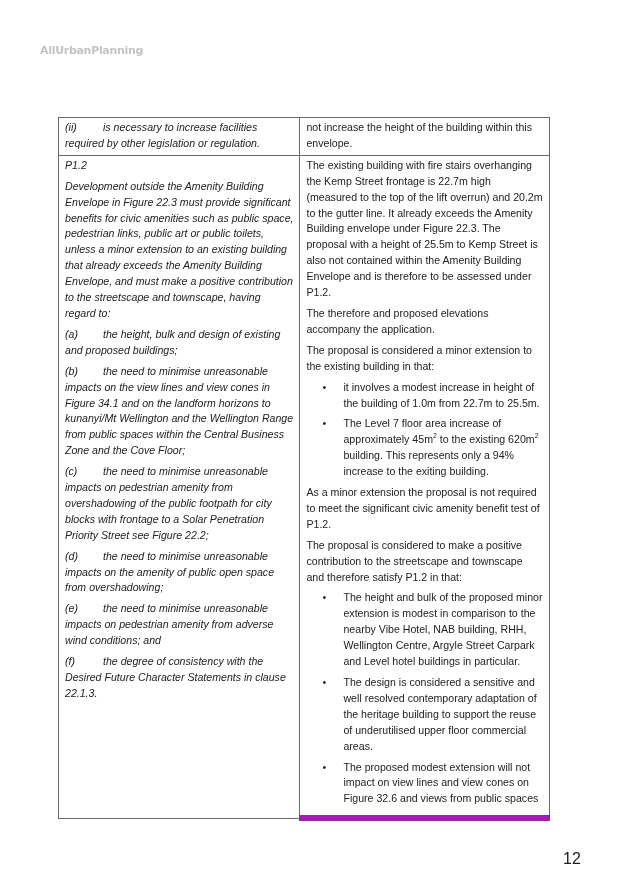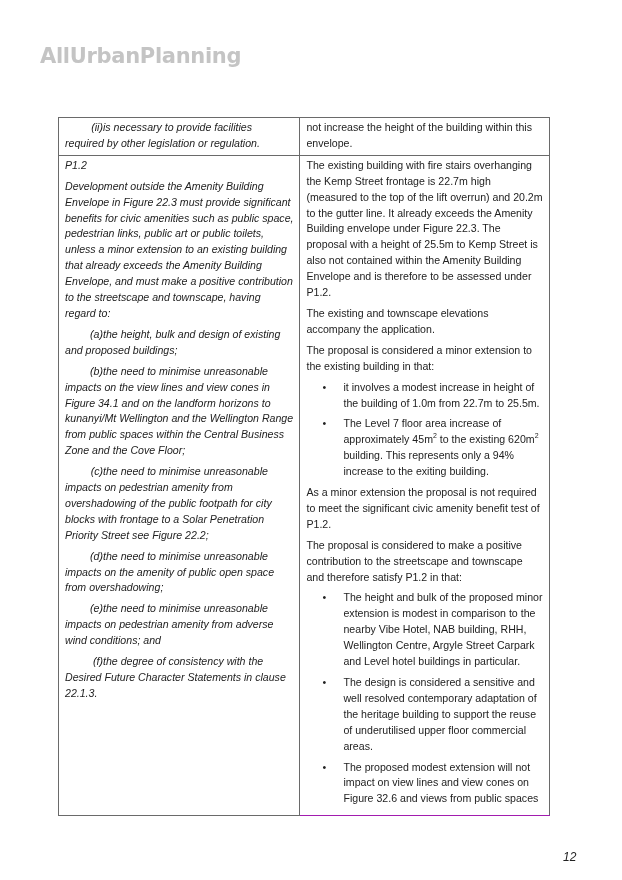--- a/index.html
+++ b/index.html
@@ -1,63 +1,63 @@
 <!DOCTYPE html>
 <html><head>
   <meta charset="utf-8">
   <style>
     html, body { margin: 0; padding: 0; background: #ffffff; }
     body { width: 622px; height: 880px; position: relative; overflow: hidden;
            font-family: "Liberation Sans", sans-serif; color: #222; }
     .logo { position: absolute; left: 40px; top: 44px; font-family: "DejaVu Sans", sans-serif;
-            font-weight: bold; font-size: 21px; color: #c4c4c4; letter-spacing: -0.3px; }
+            font-weight: bold; font-size: 11px; color: #c4c4c4; letter-spacing: -0.3px; }
     table.doc { position: absolute; left: 58px; top: 117px; width: 492px; border-collapse: collapse;
                 font-size: 10.6px; line-height: 15.9px; }
     table.doc td { border: 1px solid #6a6a6a; vertical-align: top; padding: 2px 6px 3px 6px; }
     td.left { width: 229px; font-style: italic; }
     td.right { width: 237px; }
     .row2 td { padding-top: 5px; }
     p { margin: 0 0 5px 0; }
-    .item-label { display: inline-block; width: 38px; text-align: right; }
+    .item-label { display: inline-block; width: 38px; }
     ul.bul { list-style: none; margin: 0 0 5px 0; padding: 0; }
     ul.bul li { position: relative; padding-left: 37px; margin-bottom: 5px; }
     ul.bul li .dot { position: absolute; left: 16px; top: 0; }
-    .row2 td.right { border-bottom: 1px solid #a21caf; }
-    .pagenum { position: absolute; left: 563px; top: 850px; font-size: 12px; color: #222; font-style: italic; }
+    .row2 td.right { border-bottom: 6px solid #a21caf; }
+    .pagenum { position: absolute; left: 563px; top: 850px; font-size: 16px; color: #222; }
     sup { font-size: 7px; line-height: 0; }
   </style>
 </head>
 <body>
 
 <div class="logo">AllUrbanPlanning</div>
 
 <table class="doc">
   <tbody>
       <tr class="row1">
     <td class="left">
-      <span class="item-label">(ii)</span><span>is necessary to provide facilities required by other legislation or regulation.</span>
+      <span class="item-label">(ii)</span><span>is necessary to increase facilities required by other legislation or regulation.</span>
     </td>
     <td class="right">
       <span>not increase the height of the building within this envelope.</span>
     </td>
   </tr>
   <tr class="row2">
     <td class="left">
       <p>P1.2</p>
       <p>Development outside the Amenity Building Envelope in Figure 22.3 must provide significant benefits for civic amenities such as public space, pedestrian links, public art or public toilets, unless a minor extension to an existing building that already exceeds the Amenity Building Envelope, and must make a positive contribution to the streetscape and townscape, having regard to:</p>
       <p><span class="item-label">(a)</span><span>the height, bulk and design of existing and proposed buildings;</span></p>
       <p><span class="item-label">(b)</span><span>the need to minimise unreasonable impacts on the view lines and view cones in Figure 34.1 and on the landform horizons to kunanyi/Mt Wellington and the Wellington Range from public spaces within the Central Business Zone and the Cove Floor;</span></p>
       <p><span class="item-label">(c)</span><span>the need to minimise unreasonable impacts on pedestrian amenity from overshadowing of the public footpath for city blocks with frontage to a Solar Penetration Priority Street see Figure 22.2;</span></p>
       <p><span class="item-label">(d)</span><span>the need to minimise unreasonable impacts on the amenity of public open space from overshadowing;</span></p>
       <p><span class="item-label">(e)</span><span>the need to minimise unreasonable impacts on pedestrian amenity from adverse wind conditions; and</span></p>
       <p><span class="item-label">(f)</span><span>the degree of consistency with the Desired Future Character Statements in clause 22.1.3.</span></p>
     </td>
     <td class="right">
       <p>The existing building with fire stairs overhanging the Kemp Street frontage is 22.7m high (measured to the top of the lift overrun) and 20.2m to the gutter line.  It already exceeds the Amenity Building envelope under Figure 22.3. The proposal with a height of 25.5m to Kemp Street is also not contained within the Amenity Building Envelope and is therefore to be assessed under P1.2.</p>
-      <p>The existing and townscape elevations accompany the application.</p>
+      <p>The therefore and proposed elevations accompany the application.</p>
       <p>The proposal is considered a minor extension to the existing building in that:</p>
       <ul class="bul">
         <li><span class="dot">•</span><span>it involves a modest increase in height of the building of 1.0m from 22.7m to 25.5m.</span></li>
         <li><span class="dot">•</span><span>The Level 7 floor area increase of approximately 45m</span><sup>2</sup><span> to the existing 620m</span><sup>2</sup><span> building.  This represents only a 94% increase to the exiting building.</span></li>
       </ul>
       <p>As a minor extension the proposal is not required to meet the significant civic amenity benefit test of P1.2.</p>
       <p>The proposal is considered to make a positive contribution to the streetscape and townscape and therefore satisfy P1.2 in that:</p>
       <ul class="bul">
         <li><span class="dot">•</span><span>The height and bulk of the proposed minor extension is modest in comparison to the nearby Vibe Hotel, NAB building, RHH, Wellington Centre, Argyle Street Carpark and Level hotel buildings in particular.</span></li>
         <li><span class="dot">•</span><span>The design is considered a sensitive and well resolved contemporary adaptation of the heritage building to support the reuse of underutilised upper floor commercial areas.</span></li>

